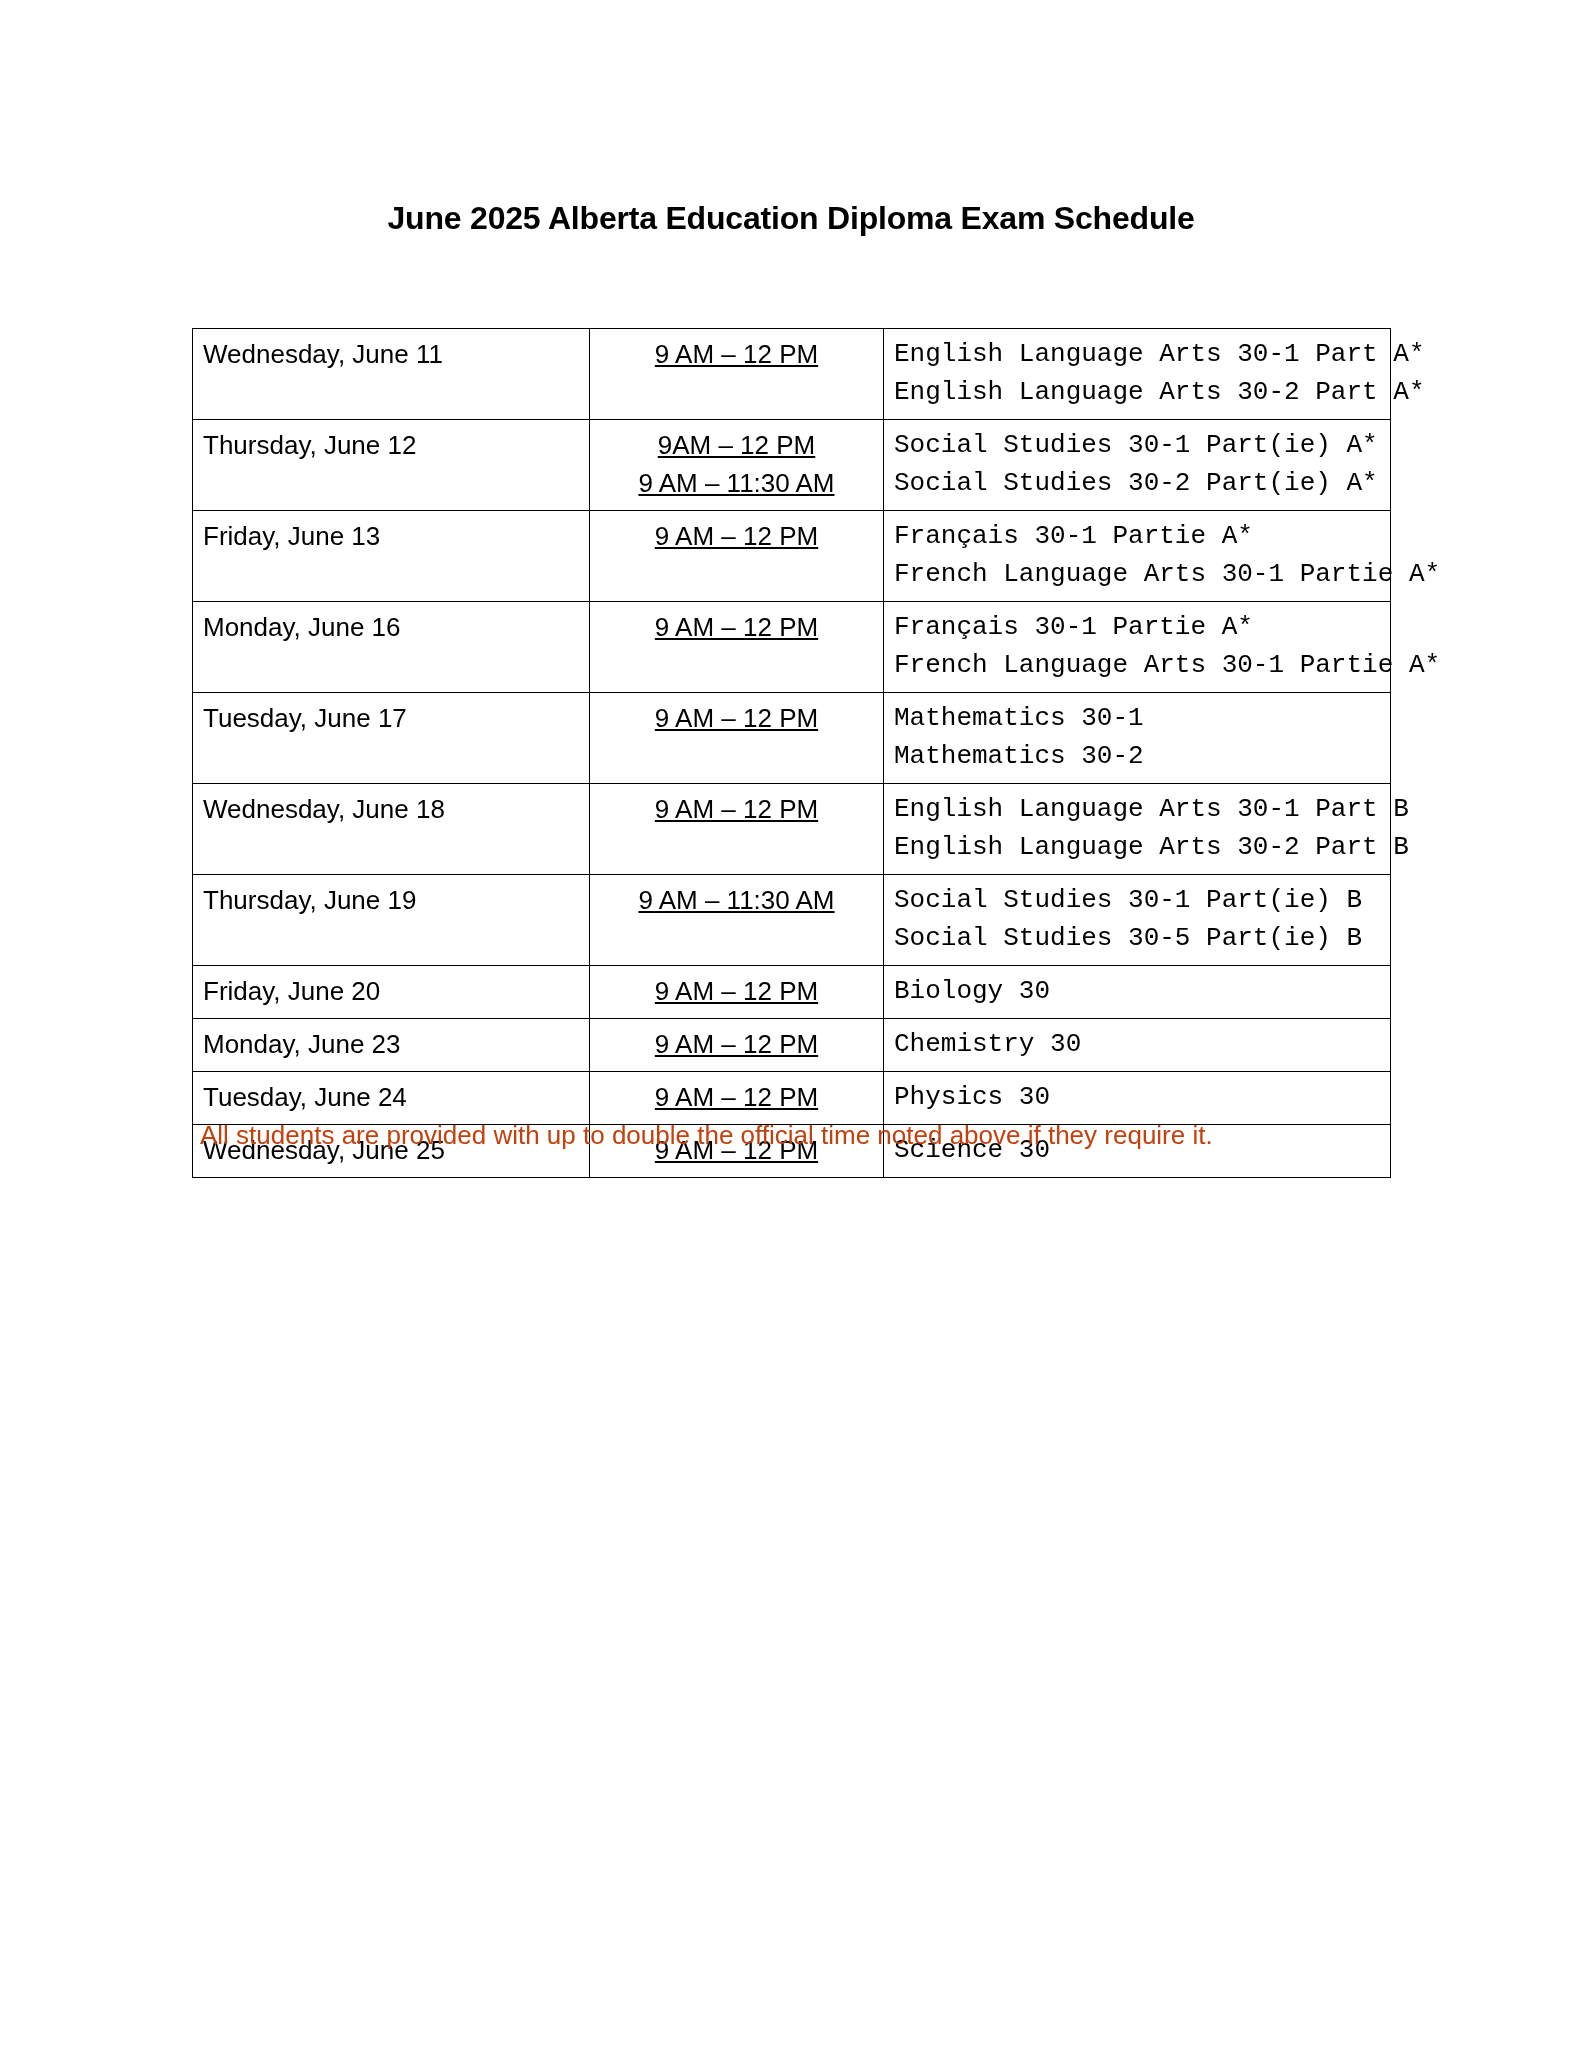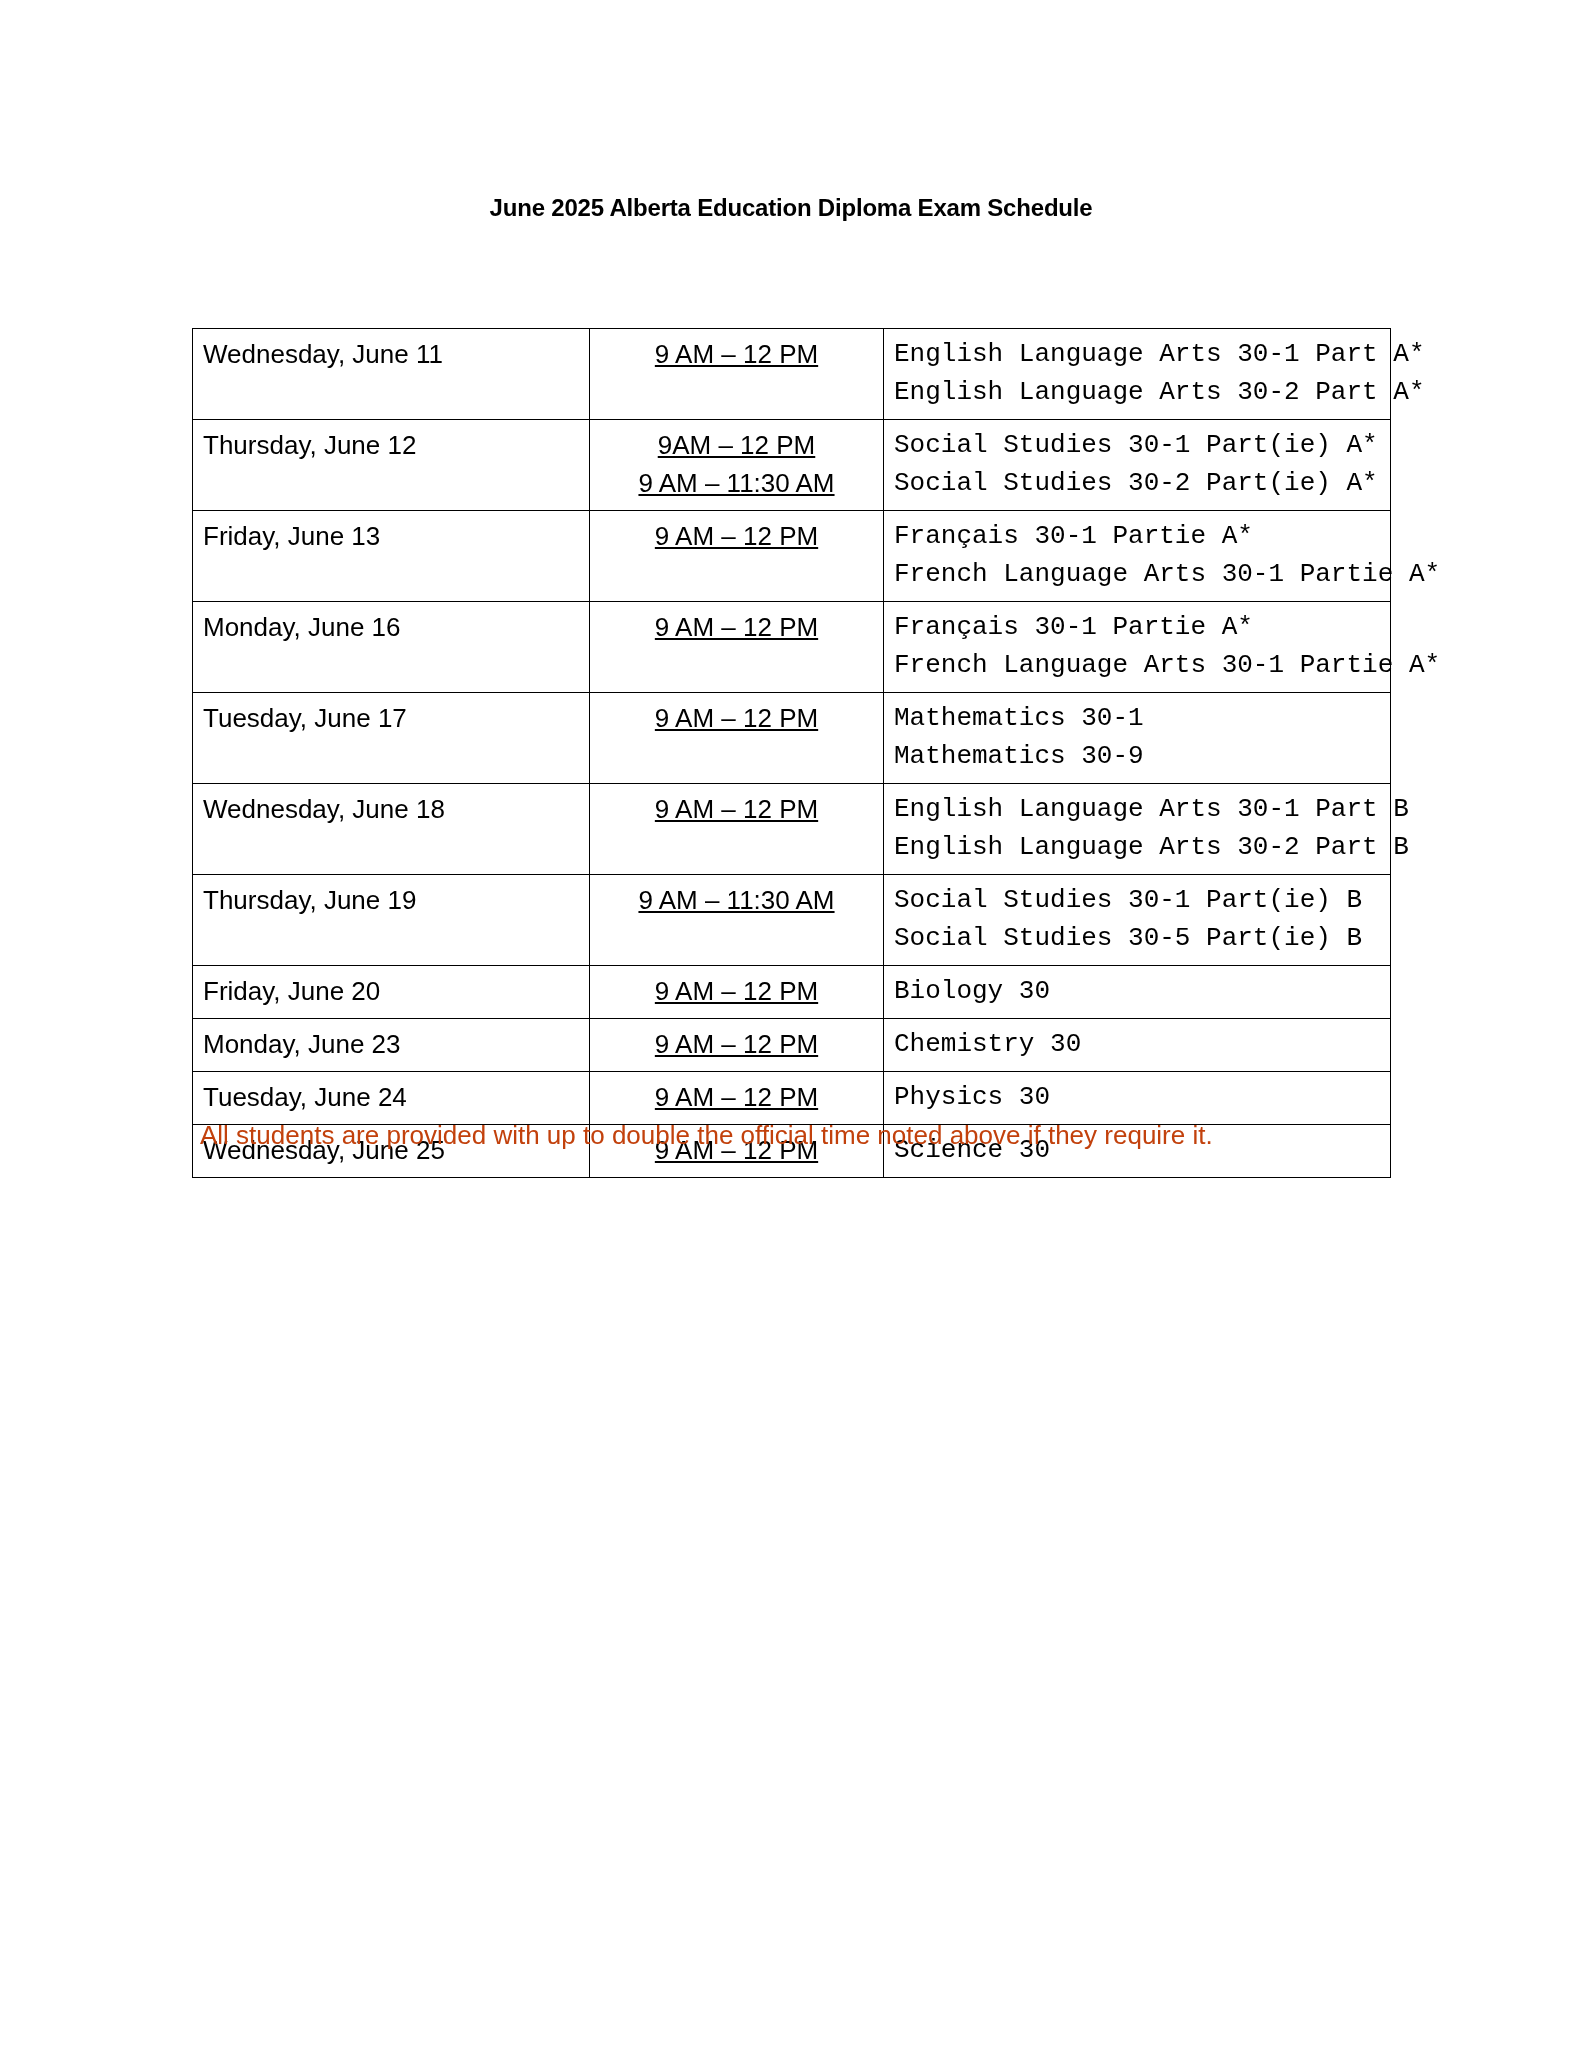--- a/index.html
+++ b/index.html
@@ -19,21 +19,21 @@
     background: #ffffff;
     box-sizing: border-box;
     overflow: hidden;
   }
   .doc-title {
     position: absolute;
     left: 0;
     top: 178px;
     width: 1582px;
     text-align: center;
-    font-size: 24px;
+    font-size: 32px;
     font-weight: bold;
     letter-spacing: -0.2px;
     line-height: 1.2;
     color: #000000;
   }
   .schedule-table {
     position: absolute;
     left: 192px;
     top: 328px;
     width: 1198px;
@@ -178,21 +178,21 @@
           </td>
           <td class="cell-time">
             <div class="cell-inner">
               <span class="line">9 AM – 12 PM</span>
               <span class="line blank">&nbsp;</span>
             </div>
           </td>
           <td class="cell-exam">
             <div class="cell-inner">
               <span class="line">Mathematics 30-1</span>
-              <span class="line">Mathematics 30-9</span>
+              <span class="line">Mathematics 30-2</span>
             </div>
           </td>
         </tr>
         <tr>
           <td class="cell-date">
             <div class="cell-inner">
               <span class="line">Wednesday, June 18</span>
               <span class="line blank">&nbsp;</span>
             </div>
           </td>

